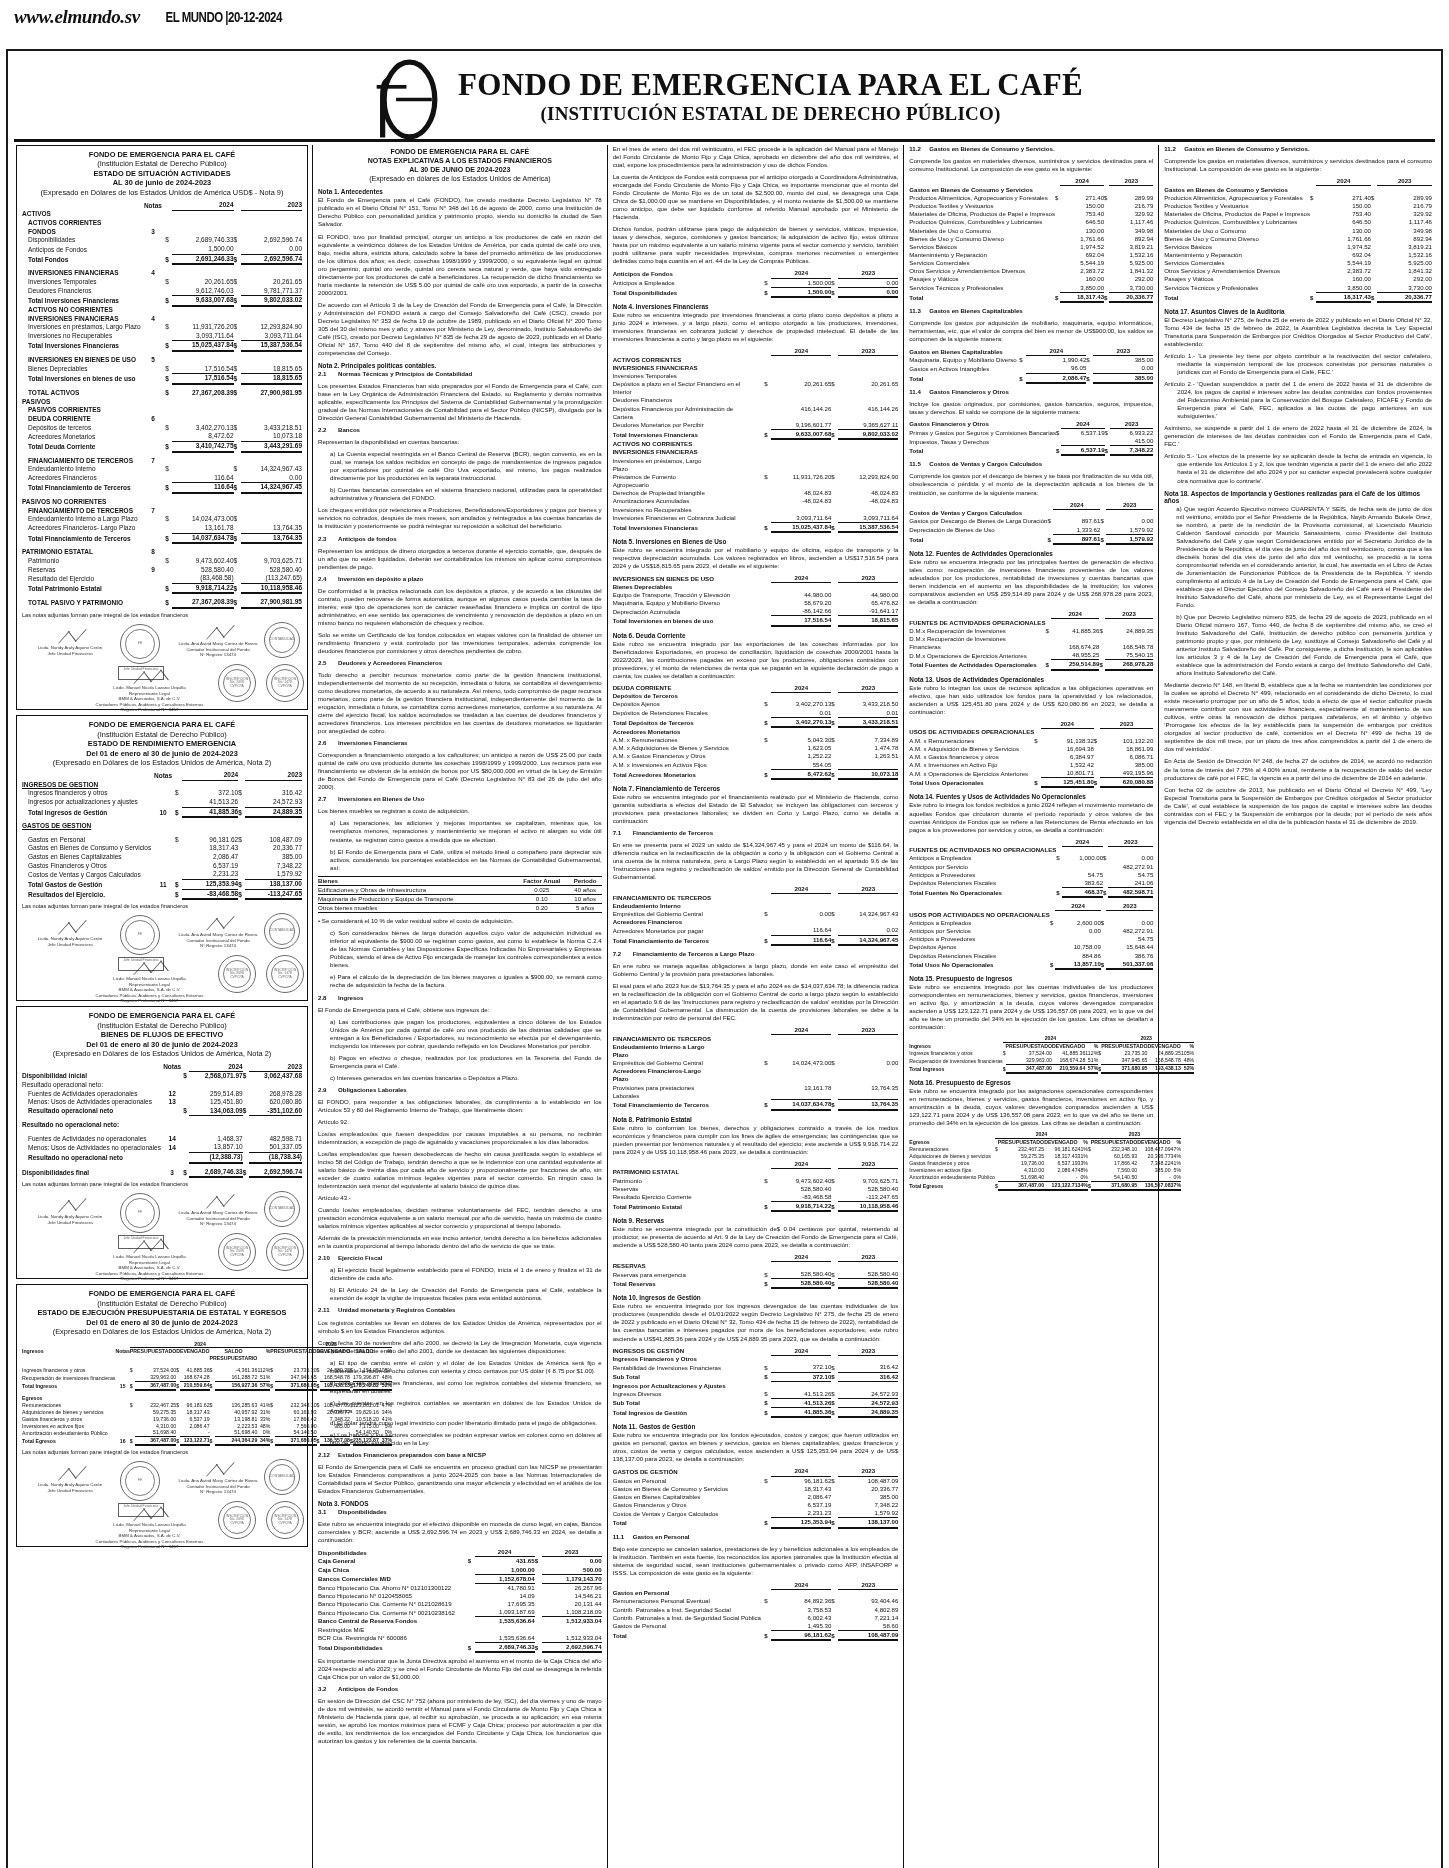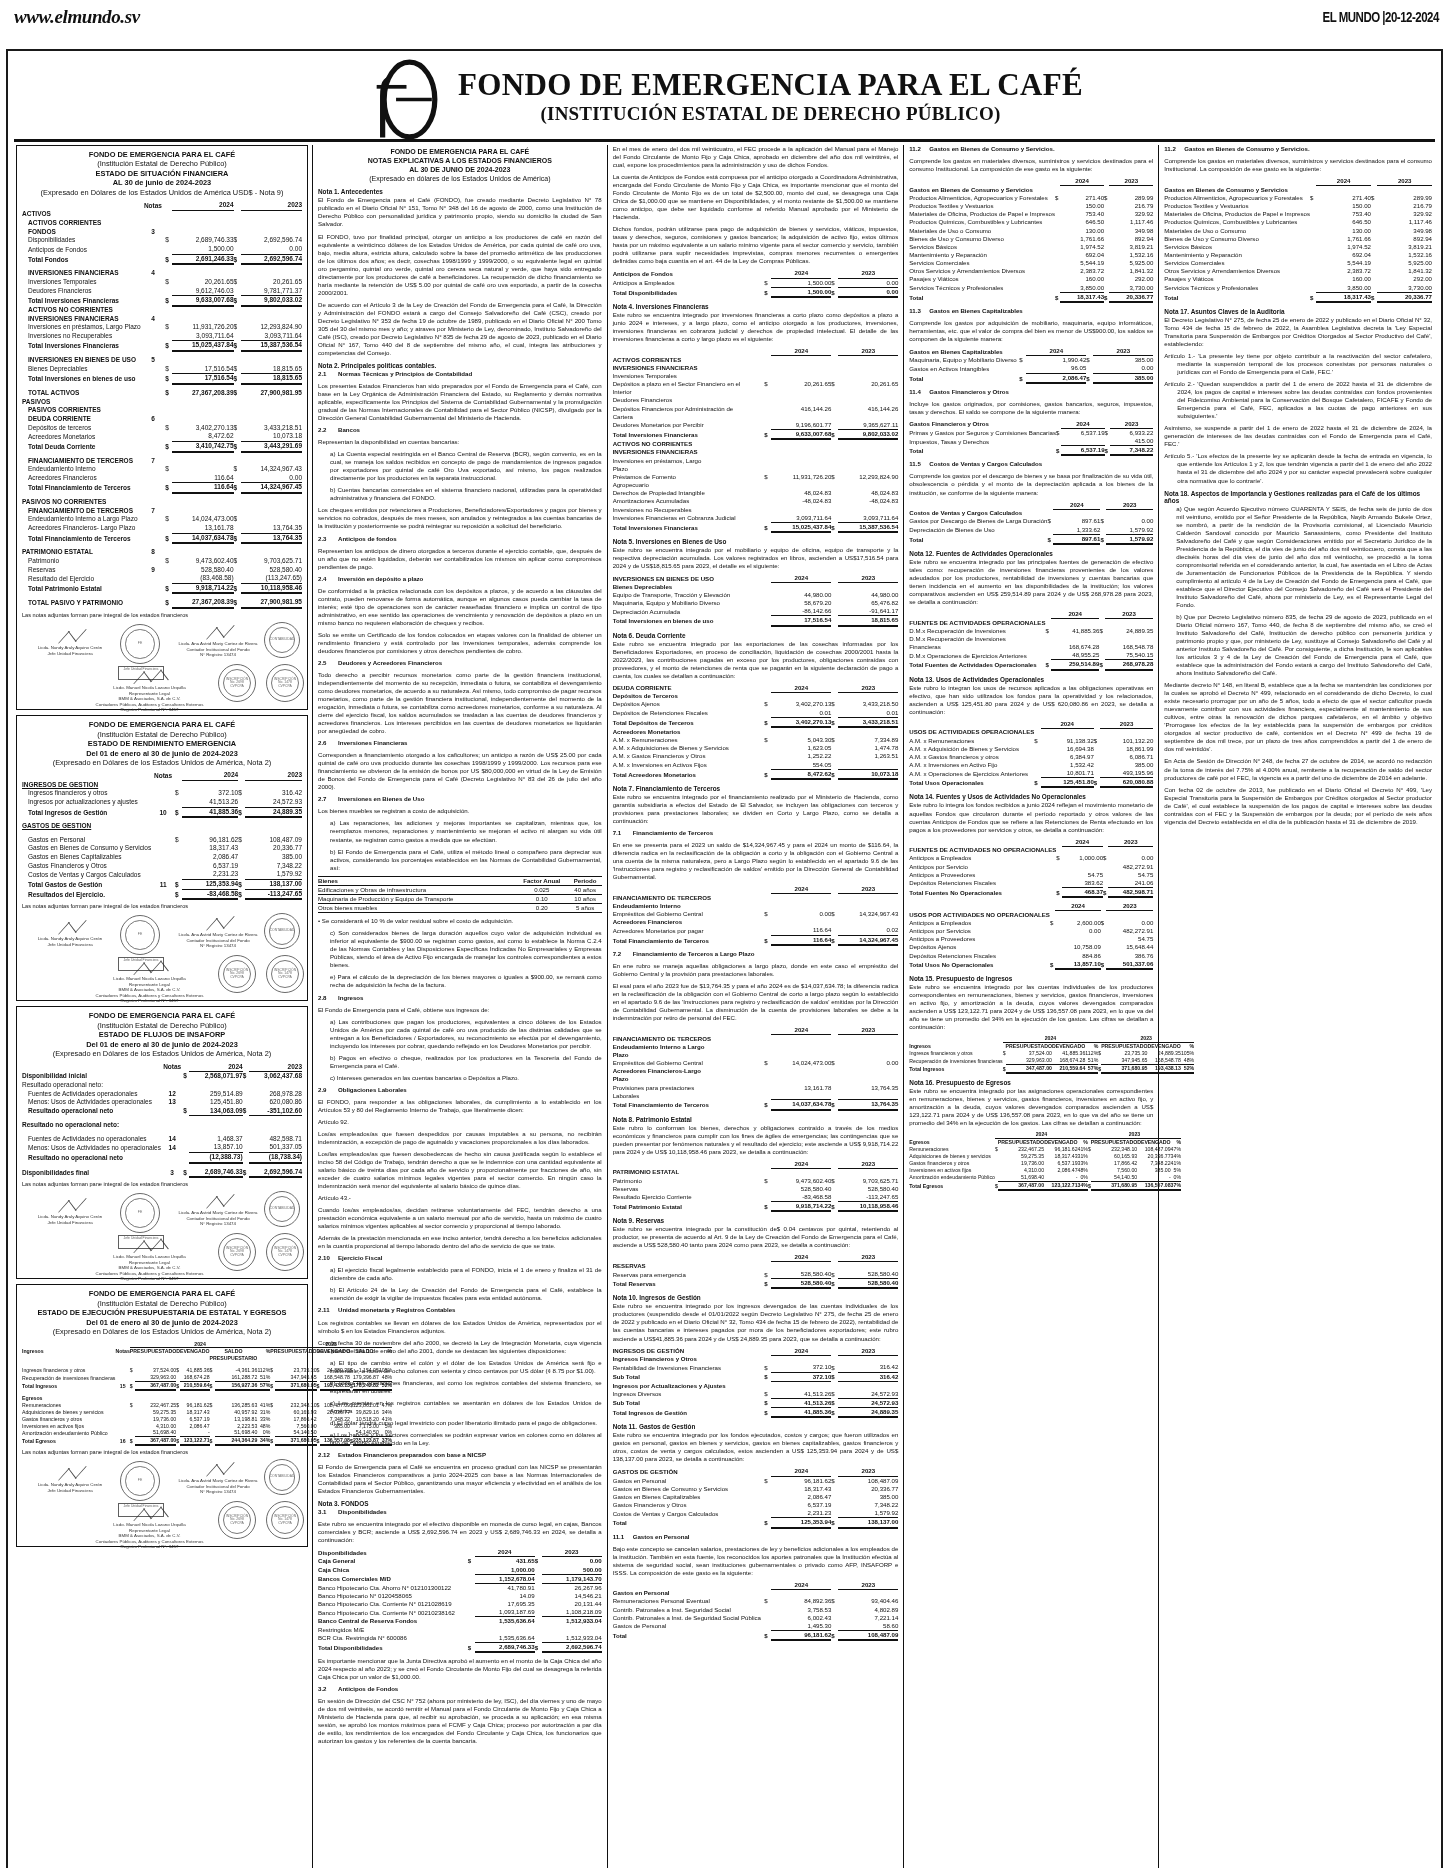--- a/index.html
+++ b/index.html
@@ -7,21 +7,21 @@
   html, body { margin:0; padding:0; }
   body {
     width:1449px; height:1868px;
     background:#ffffff;
     font-family:"Liberation Sans", sans-serif;
     color:#111;
     overflow:hidden;
   }
 
   
-  .masthead { height:34px; display:flex; align-items:center; justify-content:space-between;
+  .masthead { height:34px; display:flex; align-items:center; justify-content:flex-start;
     padding:0 10px 0 14px; }
   .masthead .site { font-family:"Liberation Serif", serif; font-style:italic; font-weight:bold;
     font-size:19px; letter-spacing:-0.4px; }
   .masthead .issue { font-size:14px; letter-spacing:-0.6px; font-weight:600; transform:scaleX(.82); transform-origin:right center;}
   .masthead .issue b { font-weight:800; }
 
   .page-frame { position:absolute; left:6px; top:49px; width:1437px; height:1826px;
     border:2px solid #1a1a1a; background:#fff; }
 
   
@@ -127,21 +127,21 @@
   <div class="rule-dbl"></div>
 
   <div class="cols">
 
     <div class="col c1">
 
       <div class="stmt">
         <div class="stmt-head">
           <div>FONDO DE EMERGENCIA PARA EL CAFÉ</div>
           <div class="l2">(Institución Estatal de Derecho Público)</div>
-          <div>ESTADO DE SITUACIÓN FINANCIERA</div>
+          <div>ESTADO DE SITUACIÓN ACTIVIDADES</div>
           <div>AL 30 de junio de 2024-2023</div>
           <div class="l5">(Expresado en Dólares de los Estados Unidos de América USD$ - Nota 9)</div>
         </div>
         <table class="fin">
           <tbody id="tb-balance">
               <tr>
                 <td class="lbl b"></td>
                 <td class="notecol">Notas</td>
                 <td class="cur"></td>
                 <td class="num b u">2024</td>
@@ -684,21 +684,21 @@
           <div class="seal" style="left:244px;top:44px;width:38px;height:38px;">
               <div class="inner">INSCRIPCIÓN No. 1478 CVPCPA</div>
             </div>
         </div>
       </div>
 
       <div class="stmt">
         <div class="stmt-head">
           <div>FONDO DE EMERGENCIA PARA EL CAFÉ</div>
           <div class="l2">(Institución Estatal de Derecho Público)</div>
-          <div>ESTADO DE FLUJOS DE INSAFORP</div>
+          <div>BIENES DE FLUJOS DE EFECTIVO</div>
           <div>Del 01 de enero al 30 de junio de 2024-2023</div>
           <div class="l5">(Expresado en Dólares de los Estados Unidos de América, Nota 2)</div>
         </div>
         <table class="fin">
             <tbody id="tb-cash">
               <tr>
                 <td class="lbl b"></td>
                 <td class="notecol">Notas</td>
                 <td class="cur"></td>
                 <td class="num b u">2024</td>

